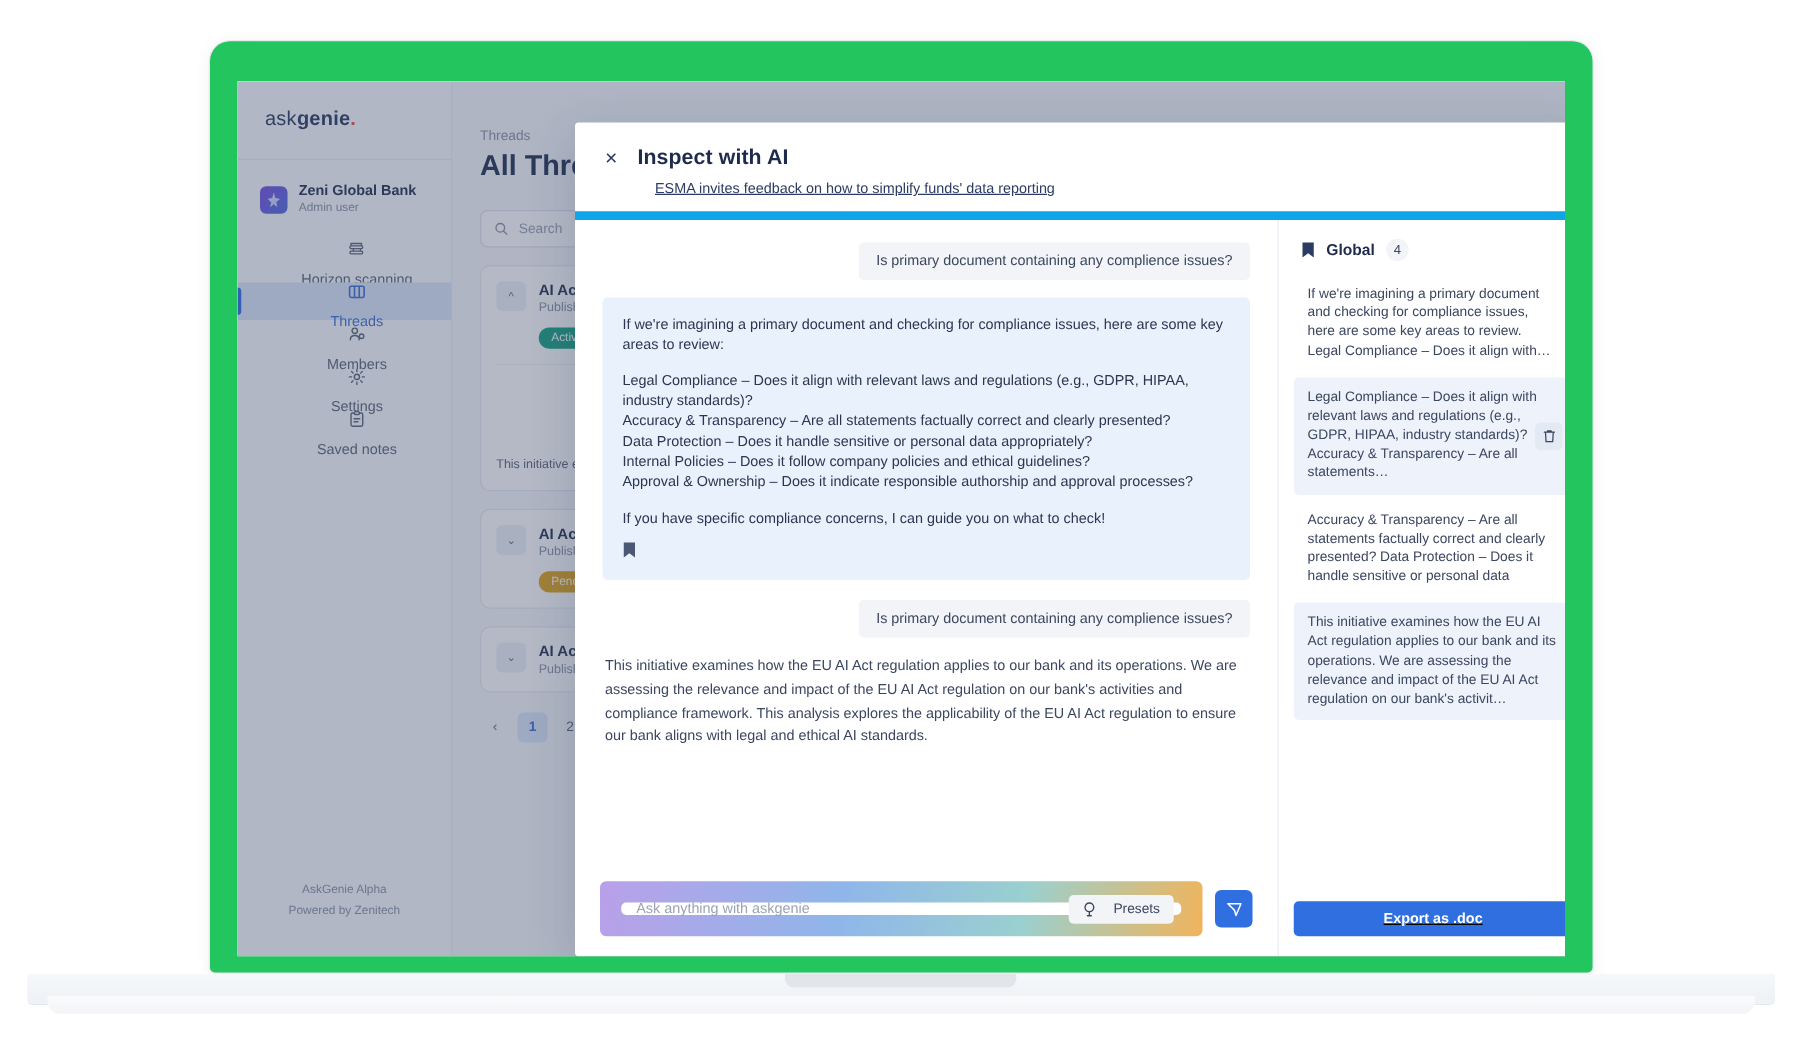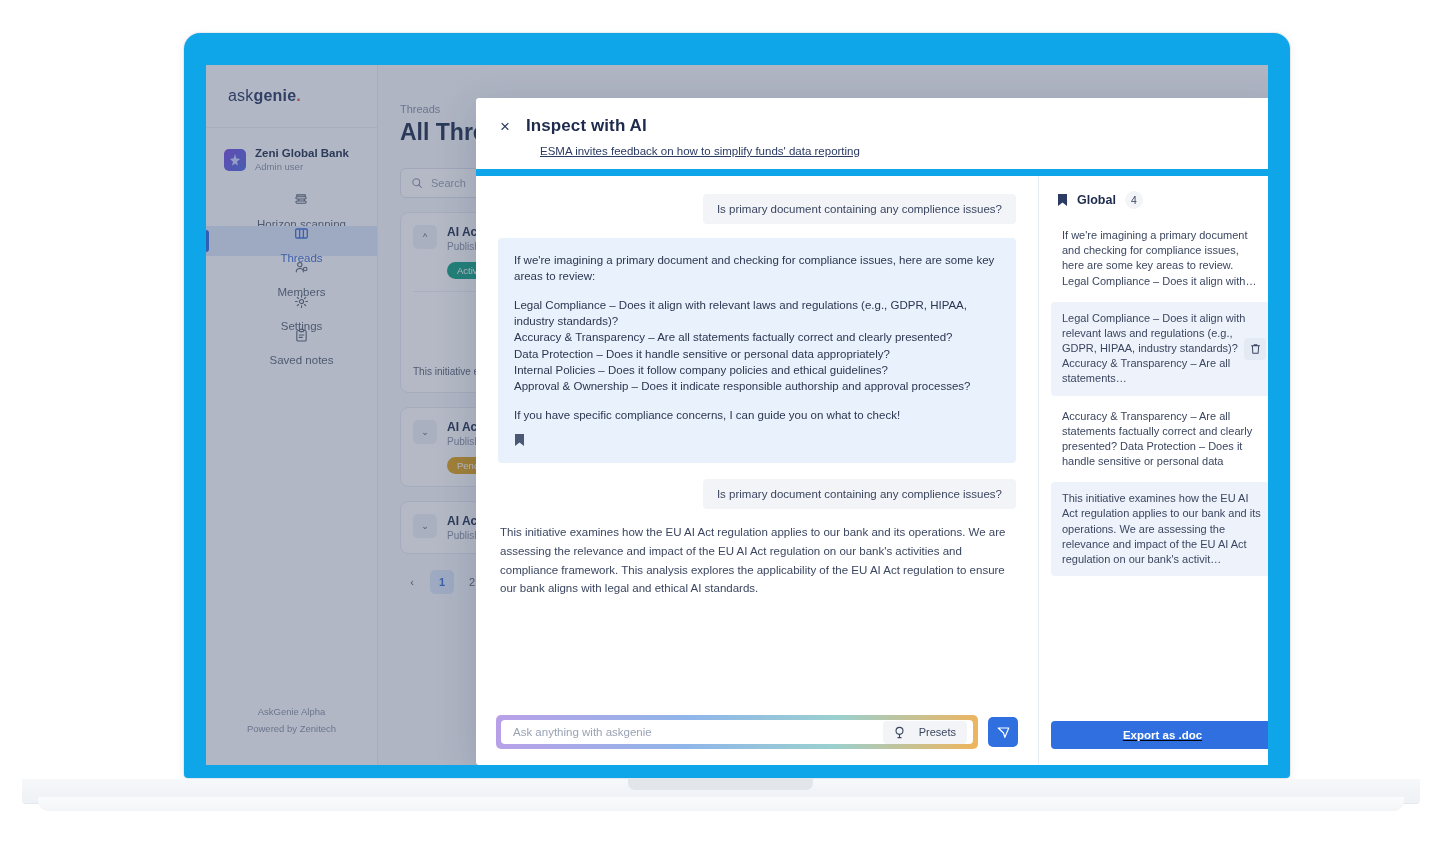--- a/index.html
+++ b/index.html
@@ -6,23 +6,23 @@
   * { box-sizing: border-box; margin: 0; padding: 0; }
   html, body {
     width: 1440px; height: 850px;
     background: #ffffff;
     font-family: "Liberation Sans", sans-serif;
     overflow: hidden;
   }
 
   
   #laptop-frame {
-    position: absolute; left: 184px; top: 33px;
+    position: absolute; left: 168px; top: 33px;
     width: 1106px; height: 745px;
-    background: #0ea5e9;
+    background: #22c55e;
     border-radius: 16px 16px 4px 4px;
     box-shadow: 0 2px 10px rgba(120,130,150,0.14), 0 0 0 1px #eef1f5;
   }
   #laptop-screen {
     position: absolute; left: 22px; top: 32px;
     width: 1062px; height: 700px;
     background: #f7f9fc;
     overflow: hidden;
   }
   #laptop-base {
@@ -179,21 +179,21 @@
   .msg-ai p:last-of-type { margin-bottom: 10px; }
   .msg-ai .tight { margin-bottom: 0; }
   .msg-plain {
     margin-top: 14px; font-size: 11.5px; color: #3b4660; line-height: 1.62;
     padding: 0 2px;
   }
 
   
   .composer { padding: 12px 20px 16px 20px; display: flex; gap: 10px; align-items: center; }
   .input-shell {
-    flex: 1; height: 34px; border-radius: 5px; padding: 5px;
+    flex: 1; height: 44px; border-radius: 5px; padding: 17px;
     background: linear-gradient(100deg,#b9a0e8 0%,#8fb6ea 40%,#9ad0cf 70%,#f0b45c 100%);
     display: flex;
   }
   .input-inner {
     flex: 1; background: #fff; border-radius: 4px;
     display: flex; align-items: center; padding: 0 6px 0 12px;
   }
   .input-inner input {
     flex: 1; border: none; outline: none; font-size: 11.5px;
     color: #3b4660; font-family: "Liberation Sans", sans-serif; background: transparent;

